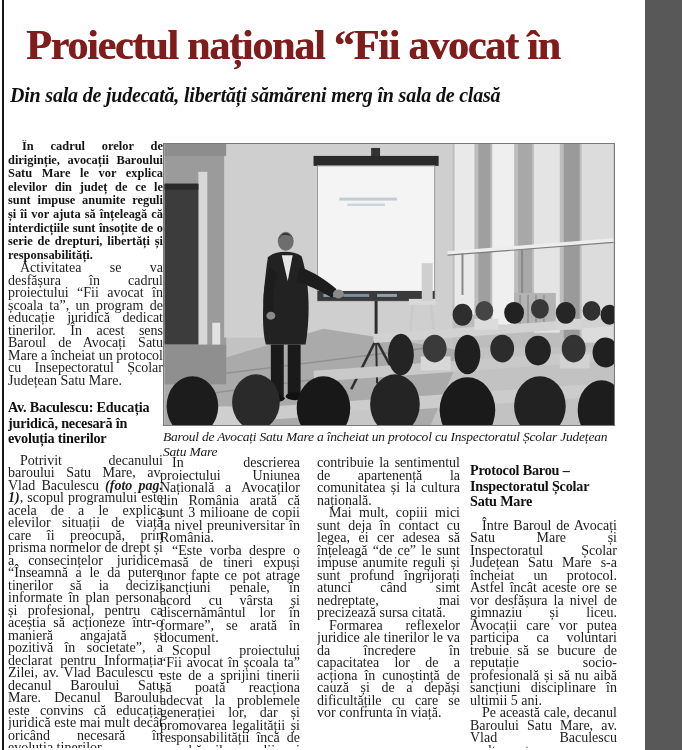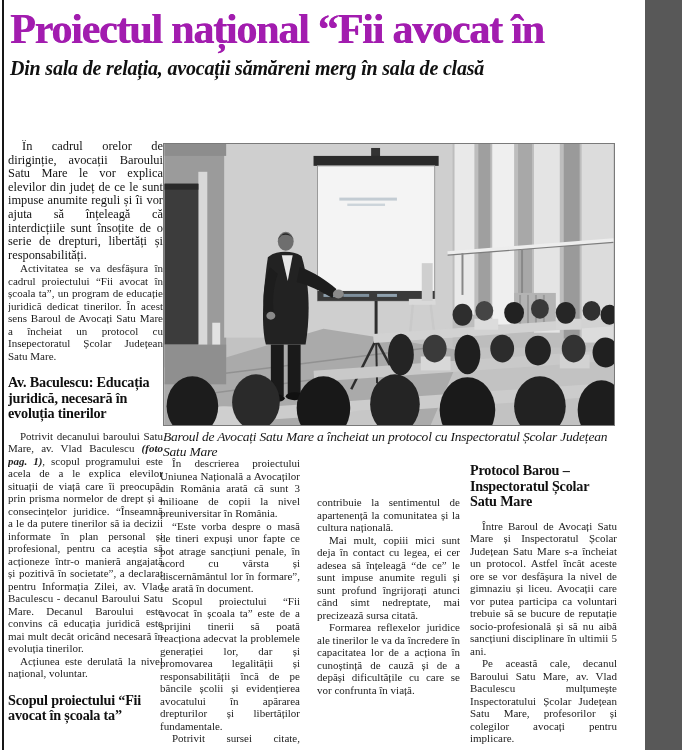--- a/index.html
+++ b/index.html
@@ -5,38 +5,38 @@
   html,body{margin:0;padding:0;overflow:hidden;}
   body{
     width:682px;height:750px;position:relative;background:#ffffff;
     font-family:"Liberation Serif", serif;color:#1c1c1c;
   }
   .left-rule{position:absolute;left:2px;top:0;width:2px;height:750px;background:#161616;}
   .side-strip{position:absolute;left:645px;top:0;width:37px;height:750px;background:#585858;}
 
   .masthead{position:absolute;left:10px;top:6px;width:632px;}
   .headline{
-    margin:0;font-weight:bold;font-size:42px;line-height:46px;color:#a21caf;
+    margin:16px;font-weight:bold;font-size:42px;line-height:46px;color:#7f1d1d;
     letter-spacing:-1.2px;text-shadow:0.6px 0 0 currentColor;
   }
   .hl-line{display:block;white-space:nowrap;}
   .subhead{
     margin:5px 0 0 0;font-weight:bold;font-style:italic;font-size:20px;line-height:22px;
     color:#101010;letter-spacing:-0.2px;
   }
 
   .col{position:absolute;overflow:hidden;}
   .col-1{left:8px;top:140px;width:155px;height:608px;}
   .col-2{left:160px;top:457px;width:140px;height:291px;}
   .col-3{left:317px;top:457px;width:143px;height:291px;}
   .col-4{left:470px;top:459px;width:147px;height:289px;}
 
-  p.body{font-size:11px;line-height:12.5px;text-align:justify;margin:0;text-indent:12px;color:#1c1c1c;}
-  p.cont{text-indent:0;margin-top:39px;}
-  p.intro{font-weight:normal;font-size:12.4px;line-height:13.6px;text-indent:14px;color:#131313;}
+  p.body{font-size:14px;line-height:12.5px;text-align:justify;margin:0;text-indent:12px;color:#1c1c1c;}
+  p.cont{text-indent:0;}
+  p.intro{font-weight:bold;font-size:12.4px;line-height:13.6px;text-indent:14px;color:#131313;}
   .gap-top{margin-top:9px;}
   h3.colhead{font-size:14.2px;line-height:15.5px;font-weight:bold;margin:13px 12px 8px 0;color:#101010;letter-spacing:-0.2px;}
   .col-4 h3.colhead{margin-top:4px;margin-bottom:10px;}
   .foto-ref{font-weight:bold;font-style:italic;}
   .byline{font-weight:bold;font-size:12.6px;text-align:right;margin-top:3px;text-indent:0;}
 
   .photo-figure{position:absolute;left:163px;top:143px;width:452px;}
   .photo-frame{display:block;width:452px;height:283px;border:1px solid #7a7a7a;box-sizing:border-box;background:#c2c2c2;}
   .photo-caption{
     font-style:italic;font-size:13.5px;line-height:15px;margin-top:3px;color:#161616;letter-spacing:-0.2px;
@@ -45,21 +45,21 @@
 </head>
 <body>
 
 <div class="left-rule"></div>
 <div class="side-strip"></div>
 
 <header class="masthead">
   <h1 class="headline">
     <span class="hl-line">Proiectul național “Fii avocat în</span>
   </h1>
-  <p class="subhead">Din sala de relația, avocații sămăreni merg în sala de clasă</p>
+  <p class="subhead">Din sala de judecată, libertăți sămăreni merg în sala de clasă</p>
 </header>
 
 <div class="col col-1">
   <p class="body intro">În cadrul orelor de diriginție, avocații Baroului Satu Mare le vor explica elevilor din județ de ce le sunt impuse anumite reguli și îi vor ajuta să înțeleagă că interdicțiile sunt însoțite de o serie de drepturi, libertăți și responsabilități.</p>
   <p class="body gap-top">Activitatea se va desfășura în cadrul proiectului “Fii avocat în școala ta”, un program de educație juridică dedicat tinerilor. În acest sens Baroul de Avocați Satu Mare a încheiat un protocol cu Insepectoratul Școlar Județean Satu Mare.</p>
   <h3 class="colhead">Av. Baculescu: Educația juridică, necesară în evoluția tinerilor</h3>
   <p class="body"><span>Potrivit decanului baroului Satu Mare, av. Vlad Baculescu </span><span class="foto-ref">(foto pag. 1)</span><span>, scopul programului este acela de a le explica elevilor situații de viață care îi preocupă, prin prisma normelor de drept și a consecințelor juridice. “Înseamnă a le da putere tinerilor să ia decizii informate în plan personal și profesional, pentru ca aceștia să acționeze într-o manieră angajată și pozitivă în societate”, a declarat pentru Informația Zilei, av. Vlad Baculescu - decanul Baroului Satu Mare. Decanul Baroului este convins că educația juridică este mai mult decât oricând necesară în evoluția tinerilor.</span></p>
   <p class="body">Acțiunea este derulată la nivel național, voluntar.</p>
   <h3 class="colhead">Scopul proiectului “Fii avocat în școala ta”</h3>
 </div>

